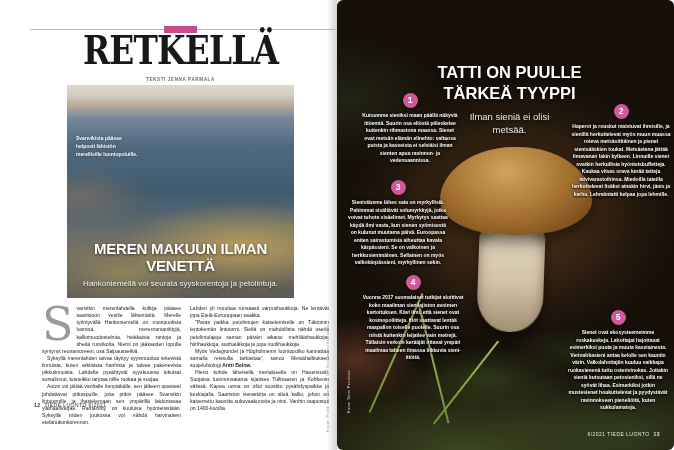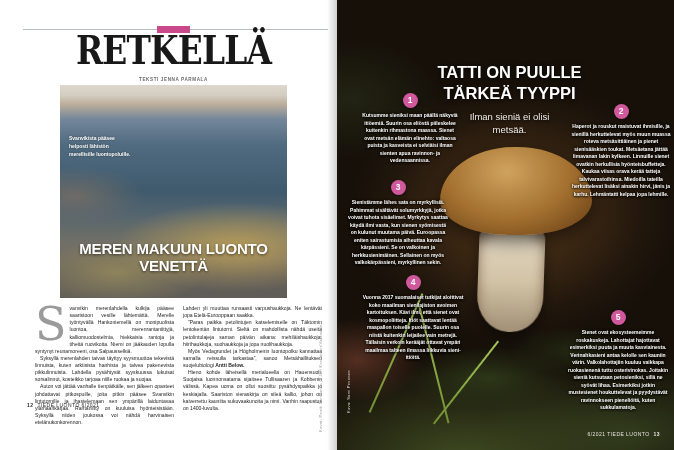--- a/index.html
+++ b/index.html
@@ -1,21 +1,21 @@
 <!DOCTYPE html>
 <html><head>
 <meta charset="utf-8">
 <style>
   * { margin:0; padding:0; box-sizing:border-box; }
   html,body { width:674px; height:450px; overflow:hidden; background:#fff;
               font-family:"Liberation Sans", sans-serif; }
   .spread { position:relative; width:674px; height:450px; background:#fff; }
 
   
-  .page-left { position:absolute; left:5px; top:0; width:337px; height:421px; background:#fff; }
+  .page-left { position:absolute; left:12px; top:0; width:337px; height:421px; background:#fff; }
   .top-rule { position:absolute; left:18px; top:29px; width:305px; height:1px; background:#b7bcc0; }
   .pink-tab { position:absolute; left:152px; top:26px; width:33px; height:7px; background:#c9498b; }
   .kicker { position:absolute; left:30px; top:27px; width:277px; text-align:center;
             font-family:"DejaVu Serif","Liberation Serif",serif; font-weight:bold;
             font-size:40px; line-height:46px; letter-spacing:-1px; color:#181818;
             transform:scaleX(.82); transform-origin:center; }
   .byline { position:absolute; left:30px; top:77px; width:277px; text-align:center;
             font-size:4.6px; letter-spacing:.6px; color:#6b6b6b; font-weight:bold; }
 
   .photo { position:absolute; left:55px; top:85px; width:227px; height:213px; overflow:hidden;
@@ -52,21 +52,21 @@
            background:linear-gradient(to right, rgba(0,0,0,0), rgba(0,0,0,.18)); }
 
   
   .page-right { position:absolute; left:337px; top:0; width:337px; height:450px; overflow:hidden;
     background:
       radial-gradient(ellipse 95px 60px at 6% 80%, rgba(158,84,62,.45), rgba(158,84,62,0) 70%),
       radial-gradient(ellipse 130px 85px at 4% 22%, rgba(44,52,28,.55), rgba(44,52,28,0) 70%),
       radial-gradient(ellipse 270px 130px at 38% 102%, rgba(70,86,38,.85), rgba(70,86,38,0) 72%),
       radial-gradient(ellipse 210px 100px at 88% 96%, rgba(56,72,34,.75), rgba(56,72,34,0) 72%),
       radial-gradient(ellipse 215px 170px at 53% 47%, rgba(146,94,44,.55), rgba(80,50,26,.18) 60%, rgba(0,0,0,0) 78%),
-      #161009; }
+      #161009; border-radius: 6px; }
 
   .cap  { position:absolute; left:103px; top:147px; width:152px; height:88px; z-index:3;
           border-radius:50% 50% 46% 46% / 62% 62% 40% 40%;
           background:radial-gradient(ellipse at 44% 28%, #cfa35e, #a3702f 52%, #7a4e1e 82%, #5e3a14);
           box-shadow:0 6px 18px rgba(0,0,0,.55); filter:blur(.6px); }
   .stem { position:absolute; left:141px; top:220px; width:66px; height:112px; z-index:2;
           border-radius:28px 28px 32px 32px / 20px 20px 36px 36px;
           background:linear-gradient(to bottom, #e6ddca, #d2c3a6 55%, #a6957a 95%);
           box-shadow:inset 0 10px 12px rgba(60,35,10,.55), 0 6px 14px rgba(0,0,0,.5);
           transform:rotate(2deg); filter:blur(.7px); }
@@ -112,21 +112,22 @@
 <div class="spread">
 
   <div class="page-left">
     <div class="top-rule"></div>
     <div class="pink-tab"></div>
     <div class="kicker">RETKELLÄ</div>
     <div class="byline">TEKSTI JENNA PARMALA</div>
 
     <div class="photo">
       <div class="photo-caption">Svanvikista pääsee helposti lähistön merellisille luontopoluille.</div>
-      <div class="photo-headline">MEREN MAKUUN LUONTO VENETTÄ</div>
+      <div class="photo-headline">MEREN MAKUUN ILMAN VENETTÄ</div>
+      <div class="photo-subhead">Hankoniemellä voi seurata syyskorentoja ja petolintuja.</div>
     </div>
 
     <div class="bodycols">
       <div class="col">
         <p><span class="dropcap">S</span><span>vanvikin merenlahdella kulkija pääsee saaristoon vesille lähtemättä. Merelle työntyvällä Hankoniemellä on monipuolista luontoa, merenrantaniittyjä, kalliomuodostelmia, hiekkaisia rantoja ja tiheitä ruovikoita. Niemi on jääkauden lopulla syntynyt reunamoreeni, osa Salpausselkiä.</span></p>
         <p>Syksyllä merenlahden taivas täyttyy syysmuuttoa tekevistä linnuista, kuten arktisista hanhista ja talvea pakenevista pikkulinnuista. Lahdella pysähtyvät syyskuussa lukuisat sorsalinnut, kosteikko tarjoaa niille ruokaa ja suojaa.</p>
         <p>Auton voi jättää vanhalle tienpätkälle, sen jälkeen opasteet johdattavat pitkospuille, joita pitkin pääsee Svanvikin lintutornille ja ihastelemaan sen ympärillä laiduntavaa ylämaankarjaa. Rantaniitty on kuuluisa hyönteisistään. Syksyllä niiden joukossa voi nähdä harvinaisen etelänukonkorennon.</p>
       </div>
       <div class="col">
         <p>Lahden yli muuttaa runsaasti varpushaukkoja. Ne lentävät jopa Etelä-Eurooppaan saakka.</p>

